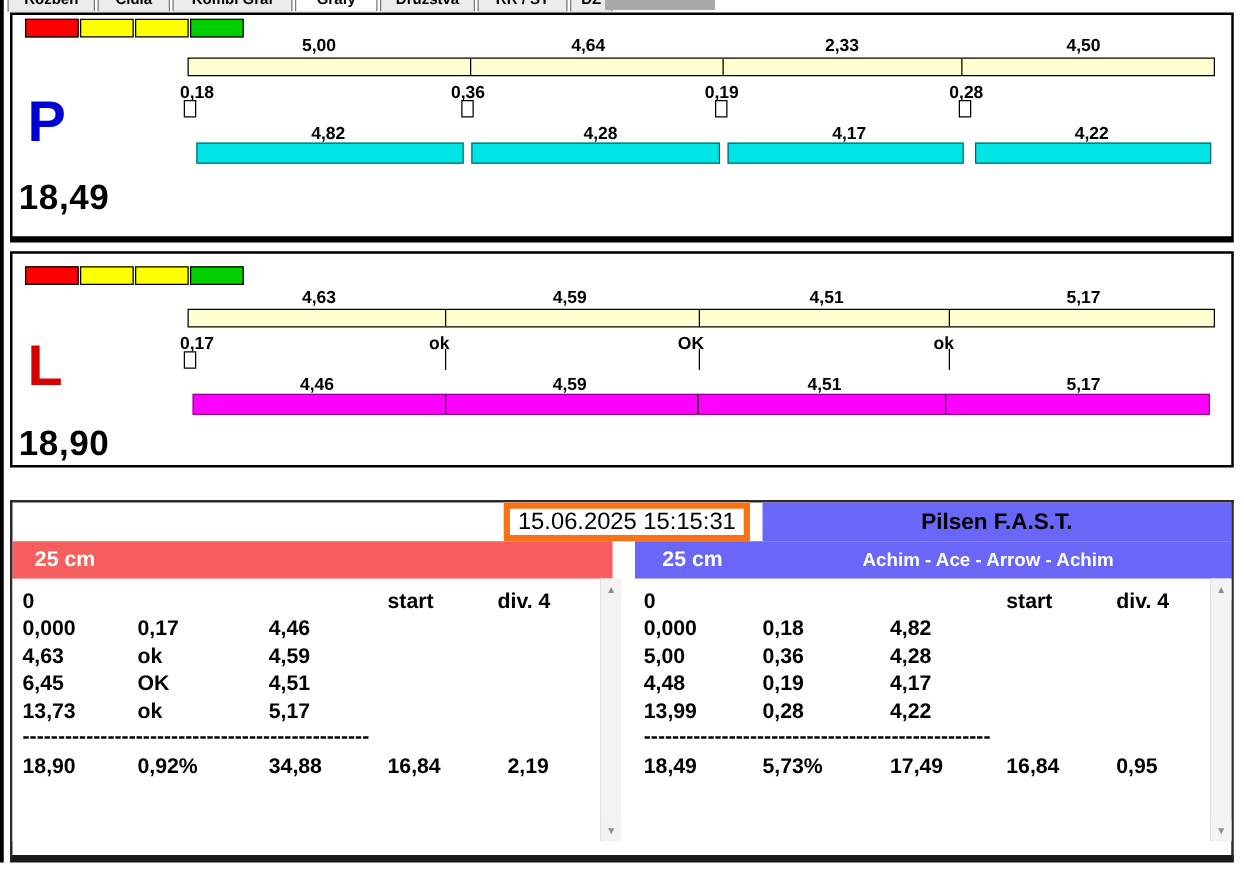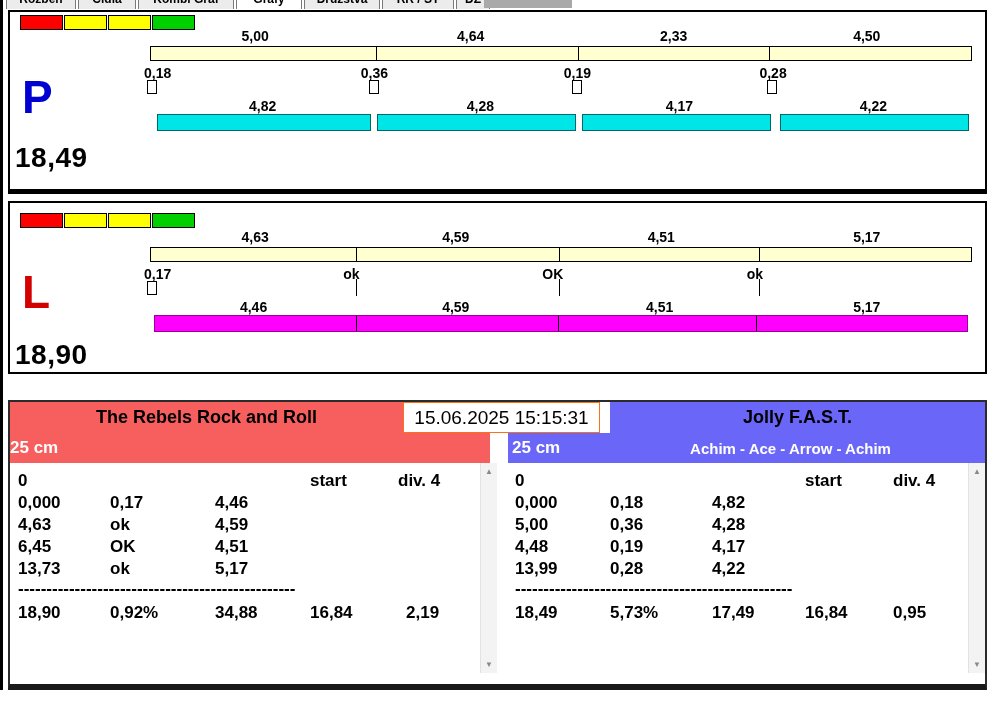--- a/index.html
+++ b/index.html
@@ -34,25 +34,25 @@
   .fullbar { position:absolute; height:17px; background:#ff00ff; border:1px solid rgba(0,0,0,.4); }
 
   
   .board { position:absolute; left:8px; top:400px; width:979px; height:290px; background:#fff;
            border:2px solid #2b2b2b; border-bottom:6px solid #1a1a1a; }
   .hdr { position:absolute; display:flex; align-items:center; justify-content:center; font-weight:700; }
   .red-bg { background:#f75f5f; }
   .blue-bg { background:#6a66f7; }
   .team-title { font-size:18px; color:#000; }
   .datebox { position:absolute; left:393px; top:0; width:197px; height:31px; background:#fff;
-             border:1px solid #f97316; display:flex; align-items:center; justify-content:center;
+             border:5px solid #f97316; display:flex; align-items:center; justify-content:center;
              font-size:19px; font-weight:400; }
   .hdr2 { position:absolute; top:31px; height:30px; display:flex; align-items:center; color:#fff; font-weight:700; }
   .subtitle { flex:1; text-align:center; font-size:15px; }
-  .hcm { width:84px; font-size:17px; }
+  .hcm { width:84px; text-align:center; font-size:17px; }
 
   .tbl { position:absolute; top:61px; height:210px; background:#fff; }
   .cell { position:absolute; font-size:17px; font-weight:700; white-space:nowrap; }
   .sepline { position:absolute; font-size:17px; font-weight:700; white-space:nowrap;
              width:280px; height:18px; overflow:hidden; }
 
   .sb { position:absolute; right:0; top:0; width:17px; height:210px; background:#f3f3f3;
         border-left:1px solid #e2e2e2; }
   .sb-btn { position:absolute; left:0; width:16px; height:17px; background:#f3f3f3; color:#8a8a8a;
             font-size:8px; display:flex; align-items:center; justify-content:center; cursor:default; }
@@ -161,23 +161,22 @@
       <div class="fullbar" style="left:0.5%;width:99%;top:112px">
         <div class="vdiv" style="left:24.7%"></div>
         <div class="vdiv" style="left:49.6%"></div>
         <div class="vdiv" style="left:74.0%"></div>
       </div>
     </div>
   </div>
 
   <div class="board">
 
-    <div class="hdr red-bg team-title" style="left:0;top:0;width:393px;height:31px">The Rebels Rock and Roll</div>
     <div class="datebox">15.06.2025 15:15:31</div>
-    <div class="hdr blue-bg team-title" style="left:600px;top:0;width:375px;height:31px">Jolly F.A.S.T.</div>
+    <div class="hdr blue-bg team-title" style="left:600px;top:0;width:375px;height:31px">Pilsen F.A.S.T.</div>
 
     <div class="hdr2 red-bg" style="left:0;width:480px;padding-right:4px">
       <div class="hcm">25 cm</div>
     </div>
     <div class="hdr2 blue-bg" style="left:498px;width:477px;padding-left:4px">
       <div class="hcm">25 cm</div>
       <div class="subtitle">Achim - Ace - Arrow - Achim</div>
     </div>
 
     <div class="tbl" style="left:0;width:487px">

